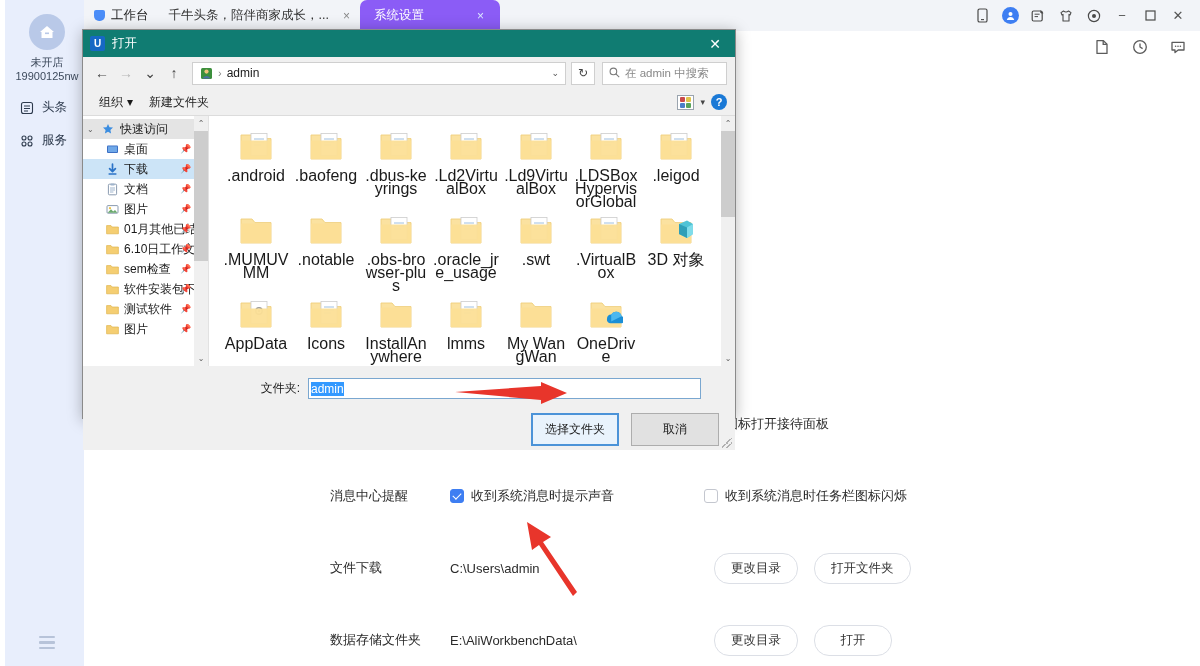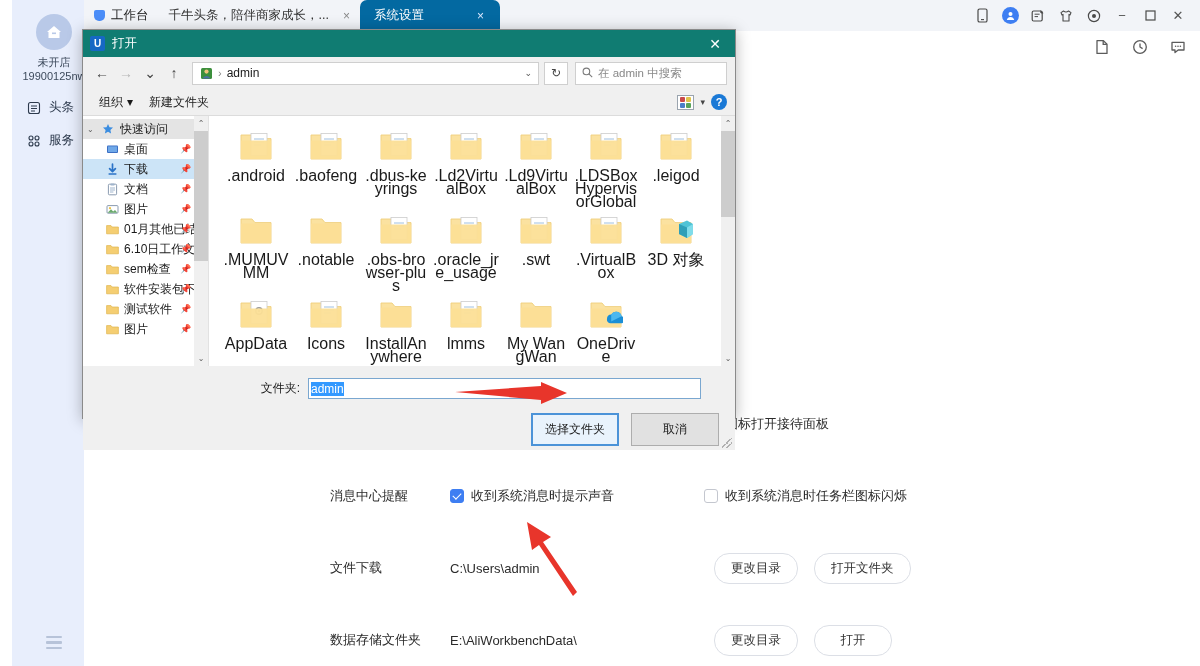--- a/index.html
+++ b/index.html
@@ -8,21 +8,21 @@
     font-family: "Liberation Sans", "DejaVu Sans", sans-serif;
     overflow: hidden;
     background: #ffffff;
   }
 
   
   #app { position: relative; width: 1200px; height: 666px; background:#fff; }
 
   
   .left-rail {
-    position:absolute; left:12px; top:0; width:84px; height:666px;
+    position:absolute; left:5px; top:0; width:84px; height:666px;
     background:#e8eefc;
   }
   .avatar-wrap { margin-top:14px; text-align:center; }
   .avatar {
     width:36px; height:36px; border-radius:50%;
     background:#b9c9e8; margin:0 auto;
     display:flex; align-items:center; justify-content:center;
   }
   .avatar svg { display:block; }
   .rail-name { font-size:11px; color:#3d4a5c; margin-top:5px; line-height:14px; }
@@ -44,21 +44,21 @@
   .tabbar {
     position:absolute; left:84px; top:0; right:0; height:31px;
     background:#f2f4f8; display:flex; align-items:flex-end;
   }
   .tab {
     height:31px; display:flex; align-items:center; gap:6px;
     padding:5px 10px; font-size:12.5px; color:#333; white-space:nowrap;
   }
   .tab.workbench { color:#1a1a1a; }
   .tab.active {
-    background:#0369a1; color:#fff; border-radius:7px 7px 0 0;
+    background:#8b5cf6; color:#fff; border-radius:7px 7px 0 0;
     padding:0 16px 0 14px; min-width:140px; justify-content:space-between;
   }
   .tab .tab-close { font-size:12px; color:#888; margin-left:8px; cursor:pointer; }
   .tab.active .tab-close { color:#dbe8ff; }
   .tab-dot {
     width:11px; height:11px; border-radius:2px 2px 5px 5px; background:#4b8df8;
     display:inline-block;
   }
 
   
@@ -155,21 +155,21 @@
   .addr-crumb-ico {
     width:14px; height:14px; display:flex; align-items:center; justify-content:center;
   }
   .addr-sep { color:#888; font-size:11px; }
   .addr-caret { margin-left:auto; color:#555; font-size:9px; }
   .refreshbtn {
     width:24px; height:23px; border:1px solid #cfcfcf; background:#fff; margin-left:3px;
     display:flex; align-items:center; justify-content:center; font-size:12px; color:#444; cursor:pointer;
   }
   .searchbox {
-    width:152px; height:23px; border:1px solid #cfcfcf; background:#fff; margin-left:5px;
+    width:125px; height:23px; border:1px solid #cfcfcf; background:#fff; margin-left:5px;
     display:flex; align-items:center; gap:5px; padding:0 6px; font-size:11.5px; color:#888;
   }
 
   .dlg-toolbar {
     height:27px; background:#f0f0f0; display:flex; align-items:center;
     padding:0 8px; font-size:12px; color:#1a1a1a; border-bottom:1px solid #dcdcdc;
   }
   .tb-item { padding:0 8px; cursor:pointer; display:flex; align-items:center; gap:4px; }
   .tb-right { margin-left:auto; display:flex; align-items:center; gap:6px; }
   .viewico {

